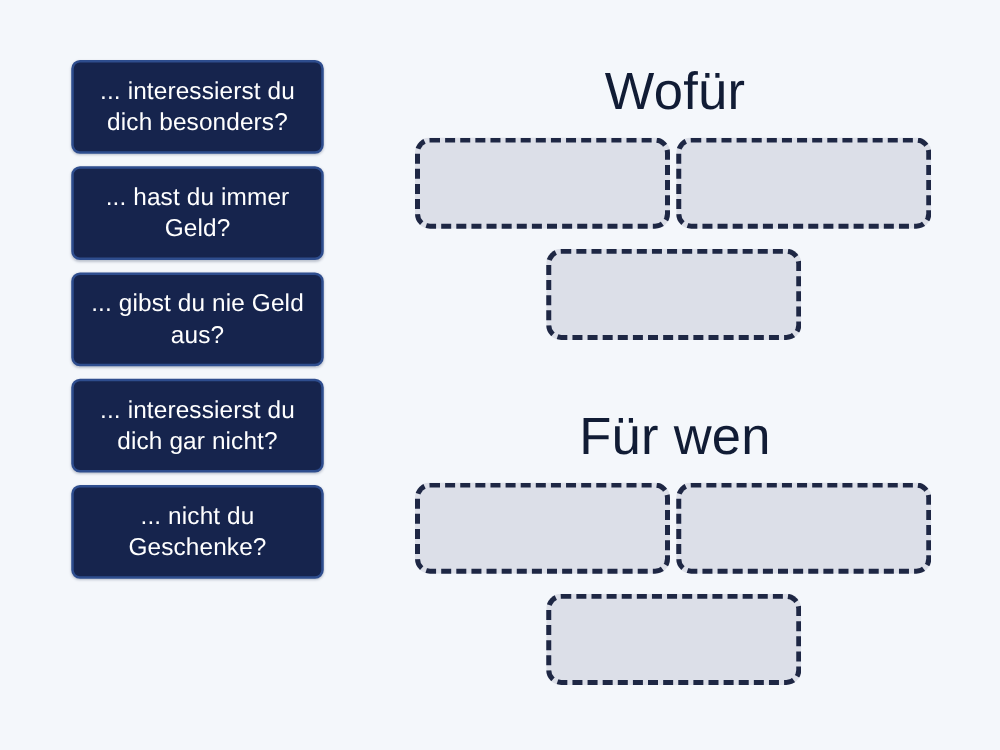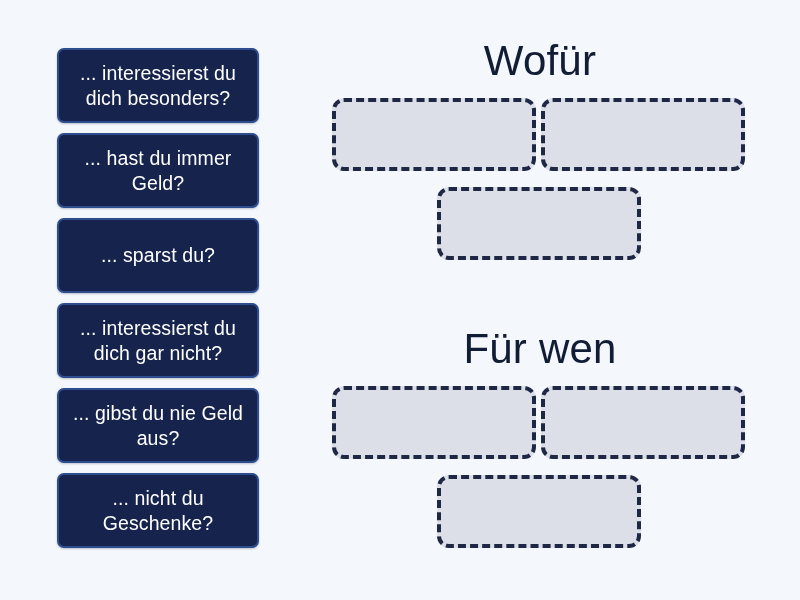--- a/index.html
+++ b/index.html
@@ -84,35 +84,32 @@
 
 <div id="stage">
 
   <div class="tiles-column">
     <div class="tile h2">
       <span>... interessierst du dich besonders?</span>
     </div>
     <div class="tile h2">
       <span>... hast du immer Geld?</span>
     </div>
-    <div class="tile h1">
-      <span>... sparst du?</span>
+    <div class="tile h2">
+      <span>... gibst du nie Geld aus?</span>
     </div>
     <div class="tile h2">
       <span>... interessierst du dich gar nicht?</span>
-    </div>
-    <div class="tile h2">
-      <span>... gibst du nie Geld aus?</span>
     </div>
     <div class="tile h2">
       <span>... nicht du Geschenke?</span>
     </div>
   </div>
 
-  <div class="category" style="top: 36px;">
+  <div class="category" style="top: 48px;">
     <div class="cat-title">Wofür</div>
     <div class="zone-rows">
       <div class="zone a"></div>
       <div class="zone b"></div>
       <div class="zone c"></div>
     </div>
   </div>
 
   <div class="category" style="top: 324px;">
     <div class="cat-title">Für wen</div>

